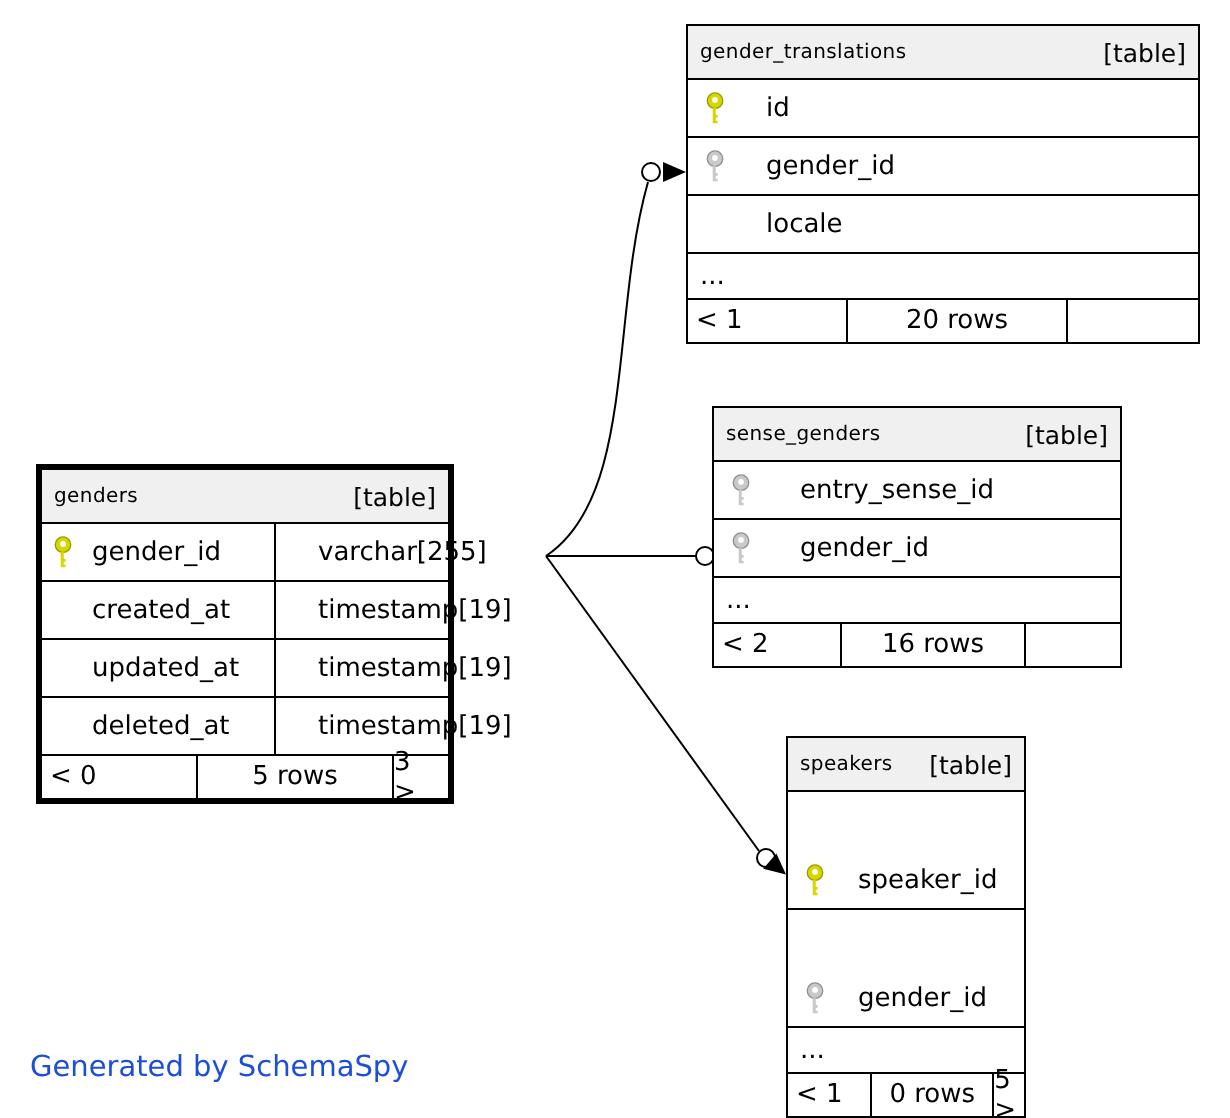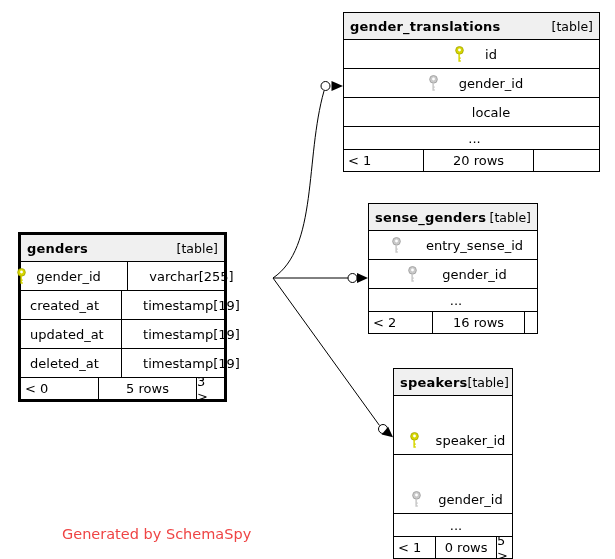--- a/index.html
+++ b/index.html
@@ -23,28 +23,27 @@
     box-sizing:border-box;
   }
   .db-table.thick{border-width:3px;}
   .thead{
     height:26px;
     background:#f0f0f0;
     border-bottom:1px solid #000;
     display:flex;align-items:center;justify-content:space-between;
     padding:0 6px;
   }
-  .tname{font-weight:bold;font-size:13px;letter-spacing:0.2px;}
+  .tname{font-weight:normal;font-size:10px;letter-spacing:0.2px;}
   .ttag{font-size:12.5px;}
   .trow{
     height:28px;
     border-bottom:1px solid #000;
     display:flex;align-items:center;
     font-size:13px;
-    justify-content:center;
   }
   .trow.ell{height:23px;font-size:13px;padding-left:6px;align-items:flex-end;padding-bottom:3px;box-sizing:border-box;}
   .kslot{display:flex;align-items:center;justify-content:flex-start;flex:none;}
   .cname{white-space:nowrap;}
   .ctype{
     flex:1;align-self:stretch;
     border-left:1px solid #000;
     display:flex;align-items:center;
     padding-left:21px;white-space:nowrap;
   }
@@ -66,42 +65,42 @@
   .t-gt .fl{width:79px;}
   .t-gt .fm{width:110px;}
 
   .t-g{left:18px;top:232px;width:209px;}
   .t-g .row-pad{padding-left:5px;}
   .t-g .kslot{width:20px;}
   .t-g .namecell{width:111px;flex:none;}
   .t-g .fl{width:77px;}
   .t-g .fm{width:98px;}
 
-  .t-sg{left:368px;top:203px;width:170px;}
+  .t-sg{left:356px;top:203px;width:205px;}
   .t-sg .row-pad{padding-left:8px;}
   .t-sg .kslot{width:35px;}
   .t-sg .fl{width:63px;}
   .t-sg .fm{width:92px;}
 
   .t-sp{left:393px;top:368px;width:120px;}
   .t-sp .row-pad{padding-left:8px;margin-top:30px;}
   .t-sp .kslot{width:27px;}
   .t-sp .fl{width:43px;}
   .t-sp .fm{width:64px;}
 
   .key-icon{display:block;}
   .pk .khead{fill:#d6d600;stroke:#9a9a00;stroke-width:0.7;}
   .pk .kstem{fill:#d6d600;}
   .fk .khead{fill:#c9c9c9;stroke:#8f8f8f;stroke-width:0.7;}
   .fk .kstem{fill:#c9c9c9;}
   .khole{fill:#ffffff;}
 
   .note{
     position:absolute;left:15px;top:526px;
-    font-size:14.5px;color:#ef4444;margin-left:47px;
+    font-size:14.5px;color:#1d4ed8;
   }
 </style>
 </head>
 <body>
 
 <div class="canvas">
 
   <svg class="edges" width="615" height="559" aria-hidden="true">
     <g>
       <path class="eline" d="M273,278 C318,248 305,158 324,91"></path>

